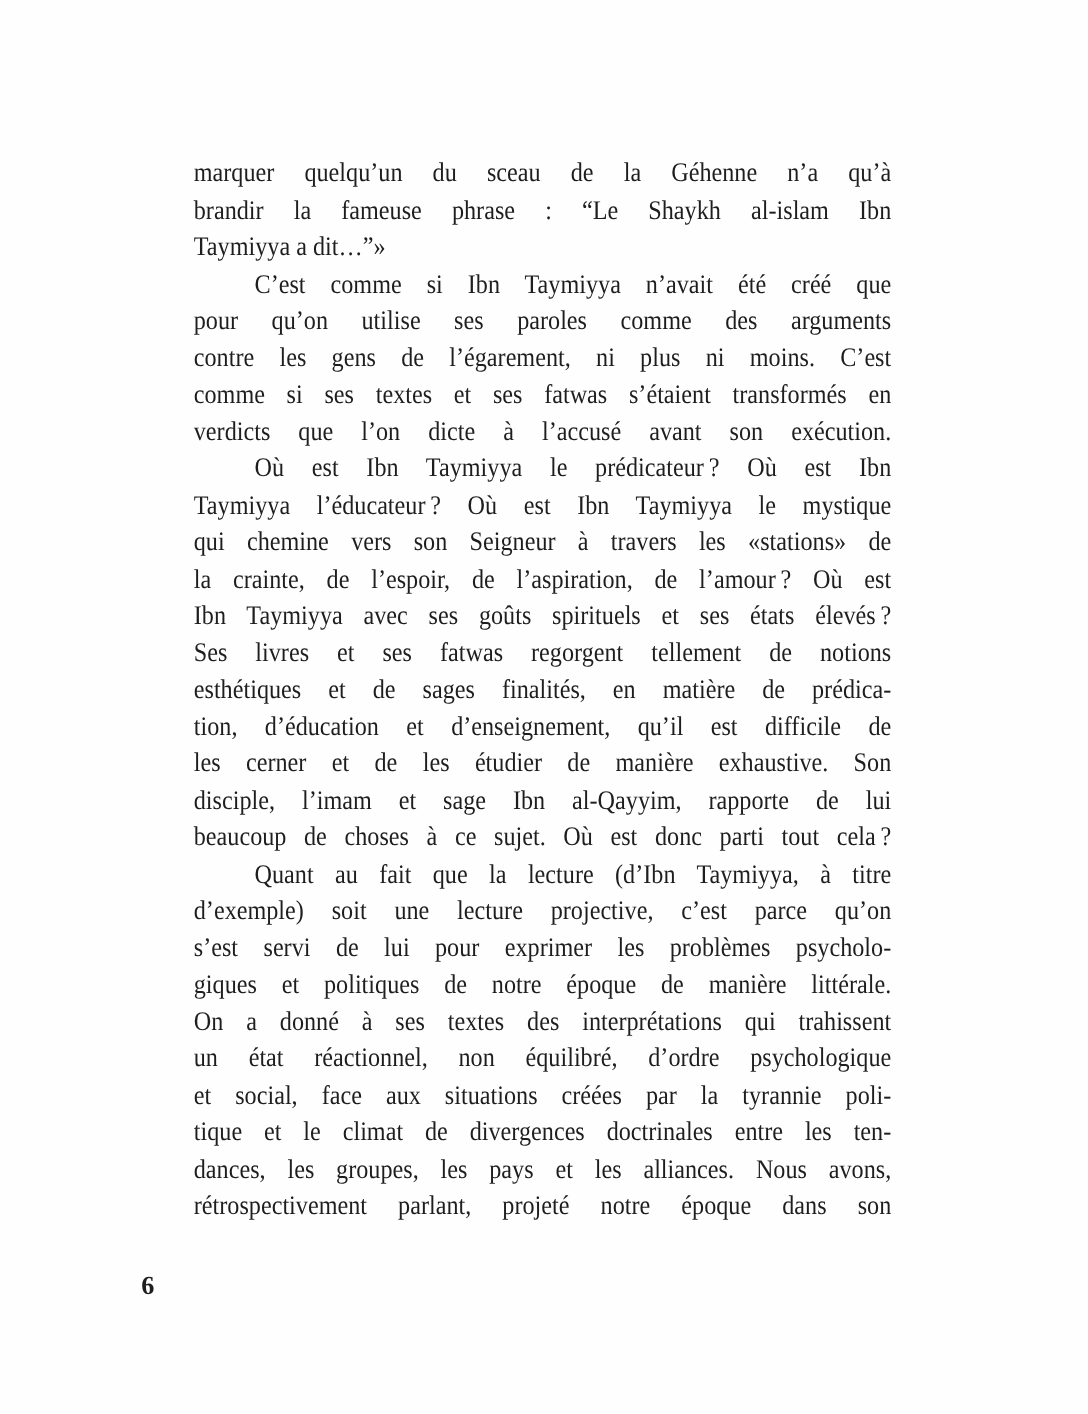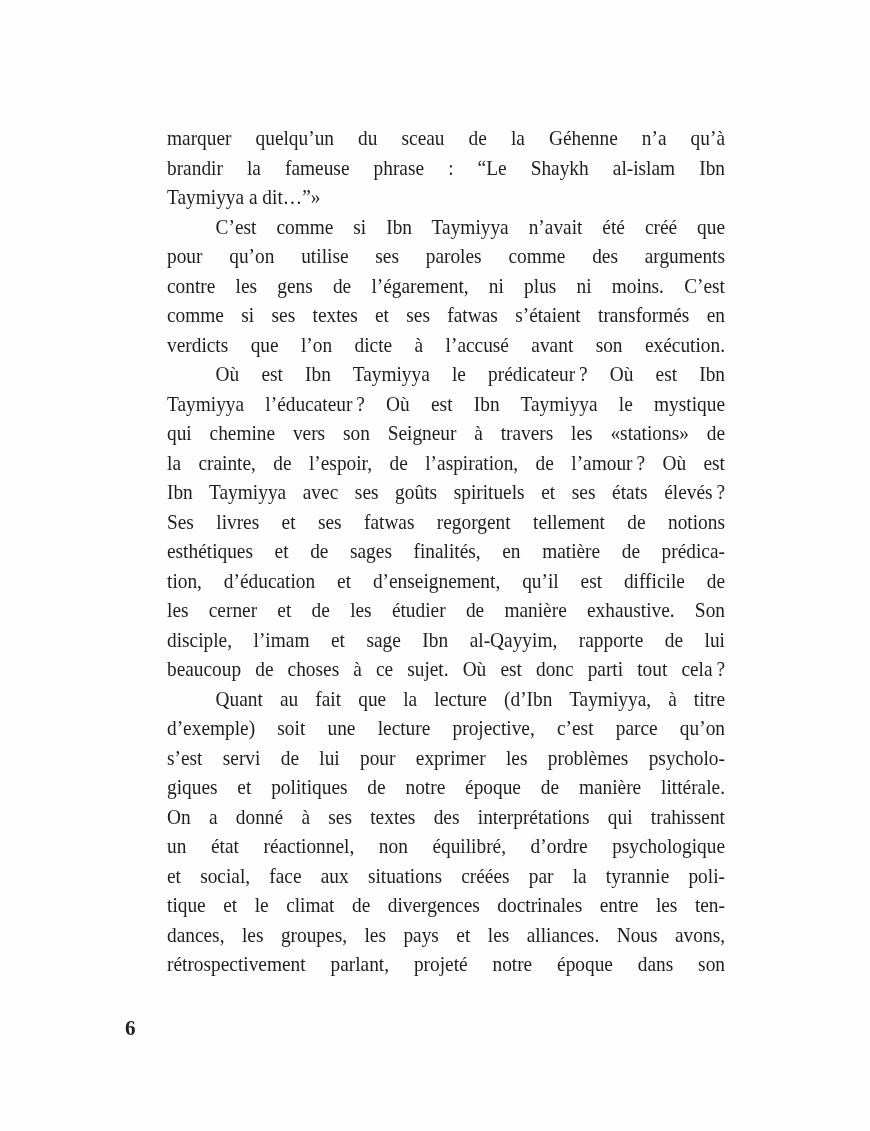--- a/index.html
+++ b/index.html
@@ -13,21 +13,21 @@
   }
   body {
     width: 870px;
     height: 1131px;
     background: var(--bg);
     font-family: "Liberation Serif", "DejaVu Serif", serif;
     overflow: hidden;
   }
   .page {
     position: absolute;
-    left: 12px; top: 0;
+    left: 0; top: 0;
     width: 750px;
     height: 1131px;
     background: var(--bg);
   }
   .text-block {
     position: absolute;
     left: 155px;
     top: 124px;
     width: 620px;               
     transform: scaleX(0.9);     

